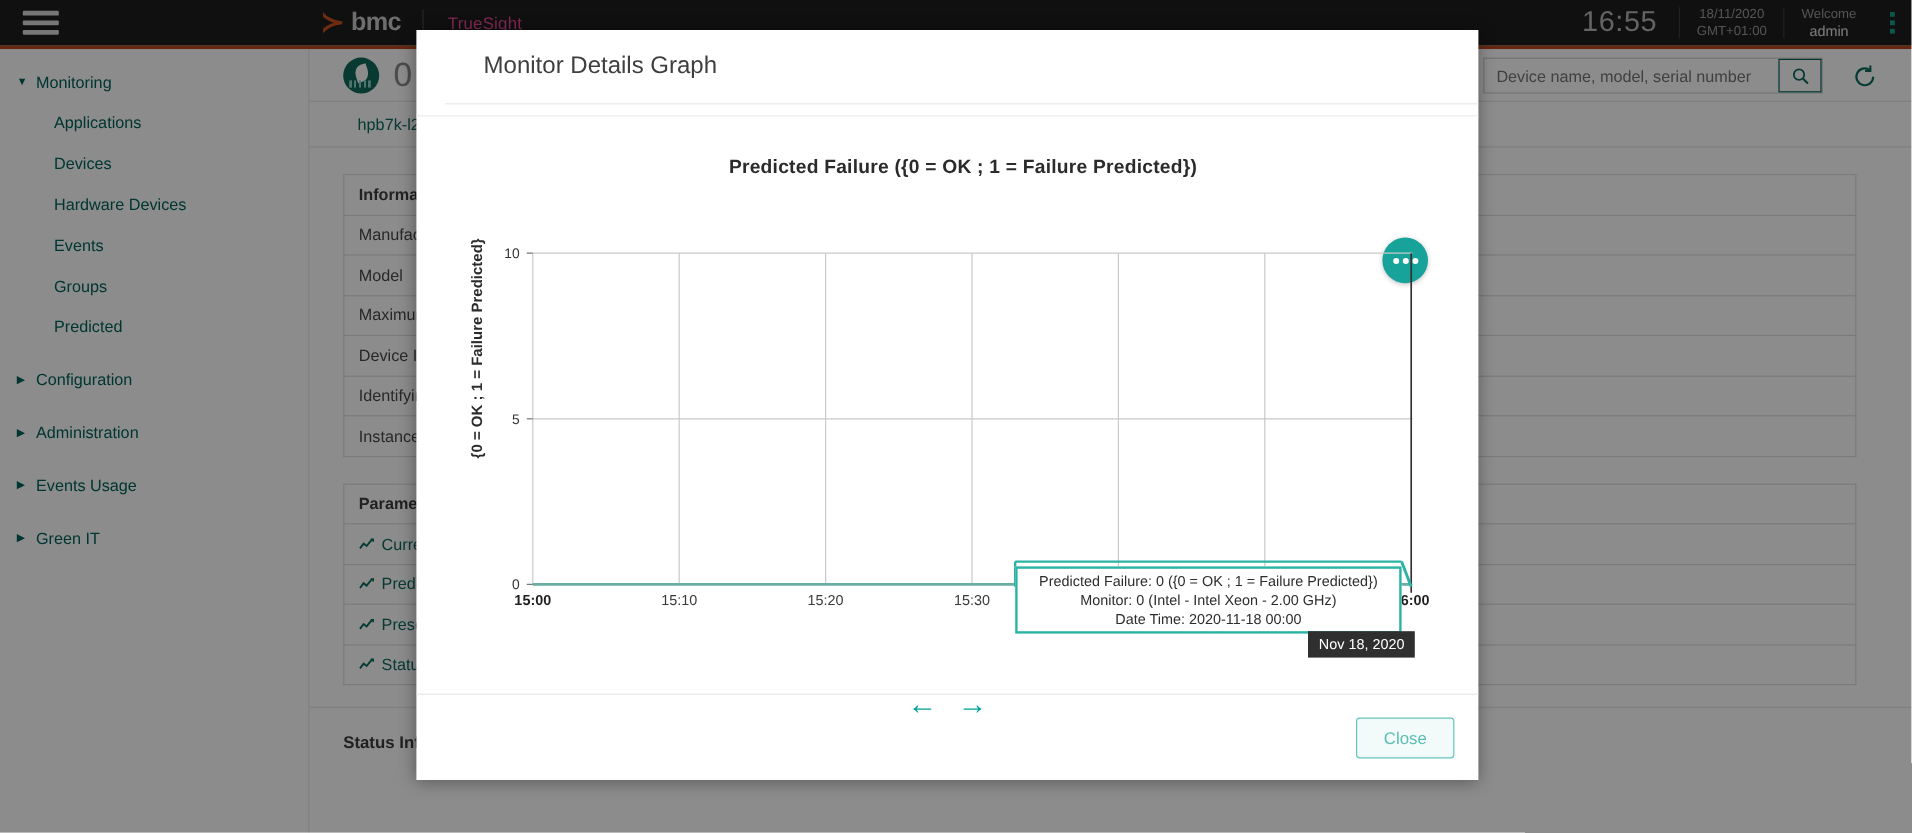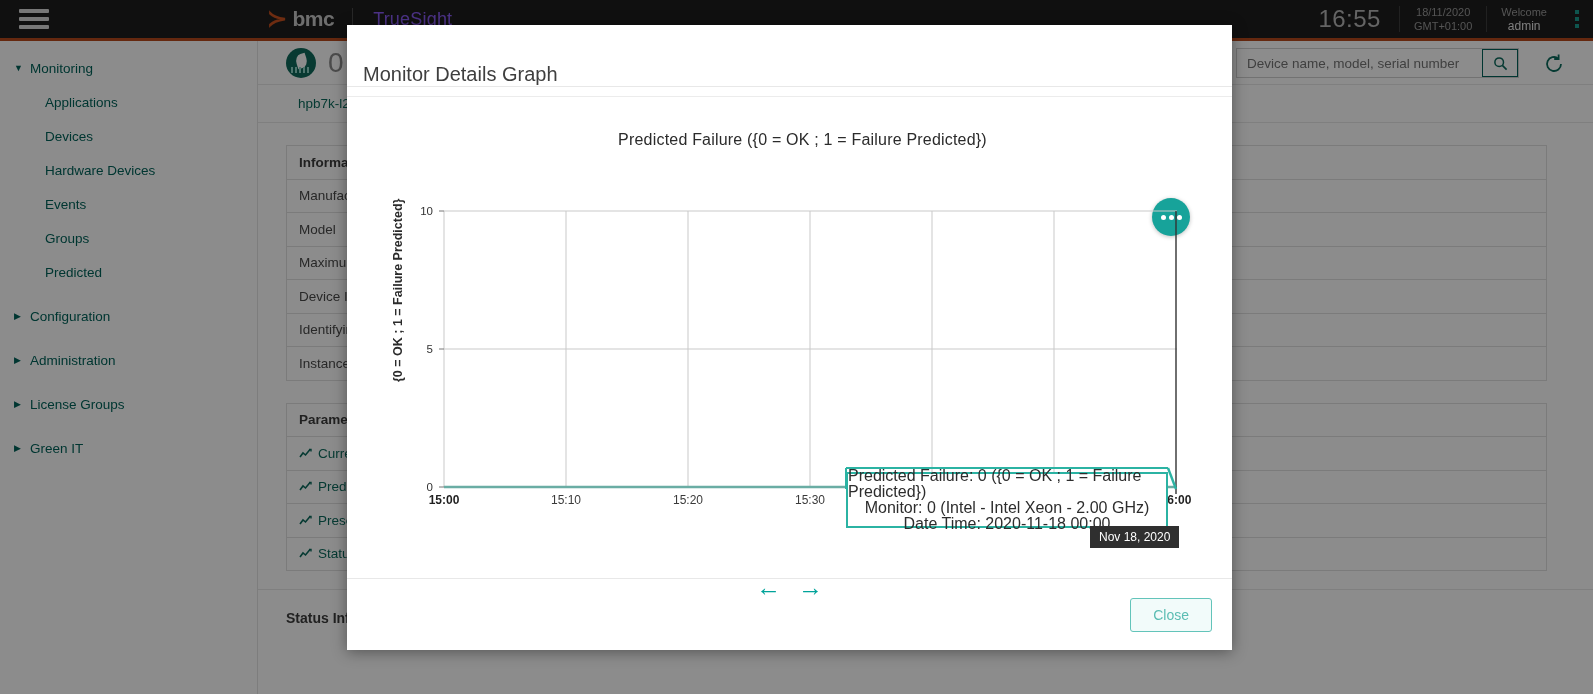--- a/index.html
+++ b/index.html
@@ -25,21 +25,21 @@
     width: 68px; height: 38px; display: flex; flex-direction: column;
     justify-content: center; align-items: center; gap: 4px; cursor: pointer;
   }
   .hamburger span { display:block; width: 30px; height: 4px; background: #d9d9d9; border-radius: 1px; }
 
   .brand-wrap { display:flex; align-items:center; height:38px; margin-left: 200px; }
   .bmc-logo { display:flex; align-items:center; gap:6px; padding-right:18px; }
   .bmc-mark { color:#c9511f; font-size: 22px; line-height:1; font-weight:700; transform: scaleX(1.1); }
   .bmc-text { color:#c9c9c9; font-size: 21px; font-weight: 700; letter-spacing:-0.5px; }
   .brand-div { width:1px; height:22px; background:#4a4a4a; }
-  .truesight { color:#8b5cf6; font-size: 18px; padding-left: 20px; letter-spacing:0.2px; }
+  .truesight { color:#ec4899; font-size: 14px; padding-left: 20px; letter-spacing:0.2px; }
 
   .topbar-right {
     position:absolute; right: 0; top: 0; height: 38px;
     display:flex; align-items:center;
   }
   .clock { color:#b6b6b6; font-size: 24px; padding: 0 18px; letter-spacing:0.5px; }
   .tb-div { width:1px; height: 26px; background:#3d3d3d; }
   .tz { color:#9a9a9a; font-size: 11px; line-height: 14px; padding: 0 14px; text-align:center; }
   .welcome { font-size: 11px; line-height:14px; padding: 0 14px; text-align:center; color:#9a9a9a; }
   .welcome .uname { color:#e2e2e2; font-size: 12px; }
@@ -98,27 +98,27 @@
 
   
   .dim { position:absolute; inset:0; background: rgba(0,0,0,0.45); }
 
   
   .modal {
     position:absolute; left: 347px; top: 25px; width: 885px; height: 625px;
     background:#ffffff; box-shadow: 0 2px 14px rgba(0,0,0,0.4);
     display:flex; flex-direction:column;
   }
-  .modal-head { height: 62px; display:flex; align-items:flex-end; padding-left: 16px;
-      border-bottom: 1px solid #e8e8e8; }
+  .modal-head { height: 62px; display:flex; align-items:center; padding-left: 32px;
+      border-bottom: 1px solid #e8e8e8; margin-left: 24px; }
   .modal-title { font-size: 20px; color:#3f3f3f; }
   .modal-sub-rule { height: 10px; border-bottom:1px solid #ececec; }
   .modal-body { flex:1; position:relative; }
 
-  .chart-title { text-align:center; font-size: 16px; font-weight:normal; color:#2b2b2b;
+  .chart-title { text-align:center; font-size: 16px; font-weight:bold; color:#2b2b2b;
      padding-top: 34px; letter-spacing:0.2px;padding-left:26px; }
 
   .fab {
     position:absolute; right: 42px; top: 101px; width: 38px; height: 38px; border-radius:50%;
     background:#17a39a; display:flex; align-items:center; justify-content:center; gap:3px;
     box-shadow: 0 1px 4px rgba(0,0,0,0.25); cursor:pointer;
   }
   .fab i { width:5px; height:5px; border-radius:50%; background:#fff; display:block; }
 
   
@@ -126,21 +126,21 @@
   .ylabel {
     position:absolute; left: 44px; top: 180px; transform: rotate(-90deg); transform-origin: left top;
     font-size: 12.5px; font-weight:bold; color:#2b2b2b; white-space:nowrap;
   }
   .chart-svg { position:absolute; left: 0; top: 0; }
 
   .tooltip {
     position:absolute; left: 499px; top: 270px; width: 322px; height: 56px;
     border: 2px solid #2bb3a3; background:#ffffff;
     display:flex; flex-direction:column; align-items:center; justify-content:center;
-    font-size: 16px; color:#2d2d2d; line-height: 16px;
+    font-size: 12px; color:#2d2d2d; line-height: 16px;
   }
   .date-badge {
     position:absolute; left: 743px; top: 324px; background:#2f2f2f; color:#ffffff;
     font-size: 12px; padding: 4px 9px; white-space:nowrap;
   }
 
   .nav-arrows { position:absolute; left: 0; top: 478px; width: 885px;
      display:flex; justify-content:center; gap: 17px; }
   .arrow-btn { color:#00a39a; font-size: 25px; line-height:1; cursor:pointer; font-weight:bold; }
 
@@ -224,21 +224,21 @@
         <span>Configuration</span>
       </div>
       <div class="nav-sp"></div>
       <div class="nav-item">
         <span class="caret">▶</span>
         <span>Administration</span>
       </div>
       <div class="nav-sp"></div>
       <div class="nav-item">
         <span class="caret">▶</span>
-        <span>License Groups</span>
+        <span>Events Usage</span>
       </div>
       <div class="nav-sp"></div>
       <div class="nav-item">
         <span class="caret">▶</span>
         <span>Green IT</span>
       </div>
     </div>
 
     <div class="content">
 

